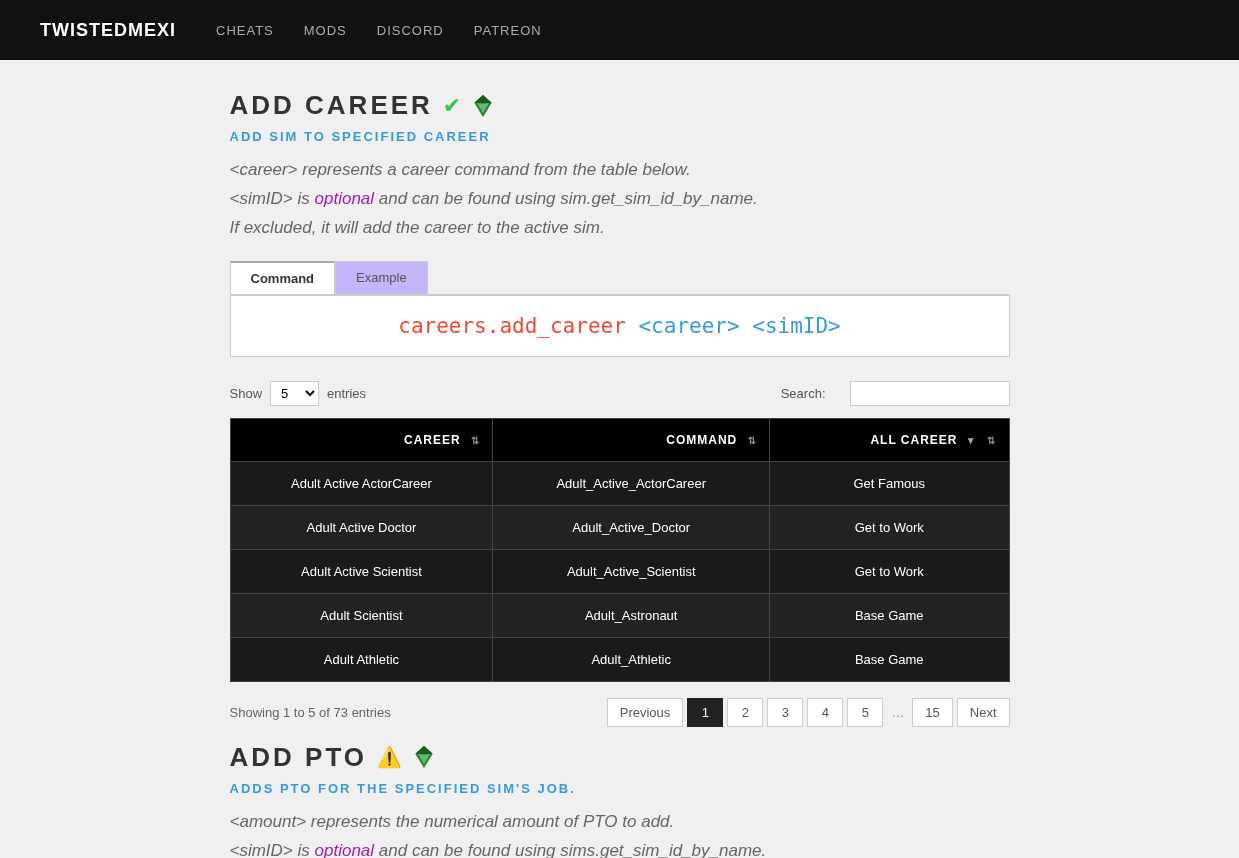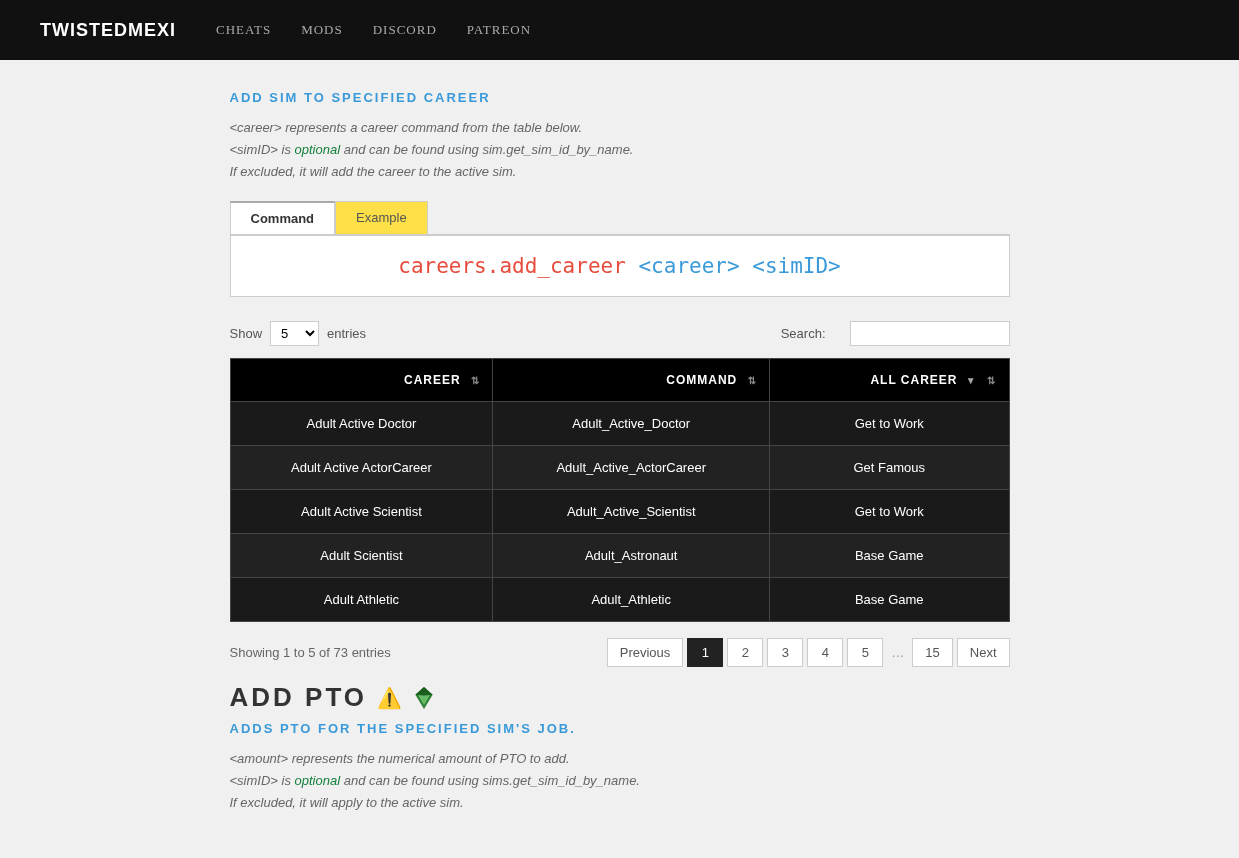--- a/index.html
+++ b/index.html
@@ -16,21 +16,20 @@
     .navbar-brand {
       color: #fff;
       font-size: 18px;
       font-weight: bold;
       letter-spacing: 1px;
       margin-right: 40px;
     }
     .navbar-links {
       display: flex;
       gap: 30px;
-      font-family: Liberation Serif, serif;
     }
     .navbar-link {
       color: #aaa;
       text-decoration: none;
       font-size: 13px;
       letter-spacing: 1px;
       cursor: pointer;
     }
 
     
@@ -66,42 +65,42 @@
       font-size: 13px;
       letter-spacing: 2px;
       color: #3a9ad9;
       margin-bottom: 12px;
       font-weight: bold;
     }
 
     .description {
       font-style: italic;
       color: #666;
-      font-size: 13px;
+      font-size: 17px;
       line-height: 1.7;
       margin-bottom: 18px;
     }
     .description .optional {
-      color: #15803d;
+      color: #a21caf;
       margin-top: 36px;
     }
 
     
     .tabs {
       display: flex;
       border-bottom: 1px solid #ccc;
       margin-bottom: 0;
     }
     .tab {
       padding: 8px 20px;
       cursor: pointer;
       font-size: 13px;
       border: 1px solid #ccc;
       border-bottom: none;
-      background: #fde047;
+      background: #c4b5fd;
       color: #555;
     }
     .tab.active {
       background: #fff;
       color: #333;
       font-weight: bold;
       border-top: 2px solid #aaa;
     }
 
     
@@ -250,20 +249,30 @@
     <a class="navbar-link">CHEATS</a>
     <a class="navbar-link">MODS</a>
     <a class="navbar-link">DISCORD</a>
     <a class="navbar-link">PATREON</a>
   </div>
 </nav>
 
 <div class="main-content">
 
   <section>
+    <div class="section-title">
+      <span class="section-title-text">ADD CAREER</span>
+      <span class="check-icon">✔</span>
+
+      <svg class="diamond-icon" viewBox="0 0 40 50" xmlns="http://www.w3.org/2000/svg">
+        <polygon points="20,2 38,18 20,48 2,18" fill="#2e7d32"></polygon>
+        <polygon points="20,10 32,20 20,40 8,20" fill="#66bb6a"></polygon>
+        <polygon points="20,2 38,18 20,20 2,18" fill="#1b5e20"></polygon>
+      </svg>
+    </div>
 
     <div class="subtitle">ADD SIM TO SPECIFIED CAREER</div>
 
     <div class="description">
       <span>&lt;career&gt; represents a career command from the table below.</span><br>
       <span>&lt;simID&gt; is <span class="optional">optional</span> and can be found using sim.get_sim_id_by_name.</span><br>
       <span>If excluded, it will add the career to the active sim.</span>
     </div>
 
     <div class="tabs">
@@ -305,28 +314,28 @@
           </th>
           <th>
             <span>ALL CAREER</span>
             <span class="dropdown-arrow">▼</span>
             <span class="sort-icon">⇅</span>
           </th>
         </tr>
       </thead>
       <tbody>
         <tr>
+          <td>Adult Active ActorCareer</td>
+          <td>Adult_Active_ActorCareer</td>
+          <td>Get Famous</td>
+        </tr>
+        <tr>
           <td>Adult Active Doctor</td>
           <td>Adult_Active_Doctor</td>
           <td>Get to Work</td>
-        </tr>
-        <tr>
-          <td>Adult Active ActorCareer</td>
-          <td>Adult_Active_ActorCareer</td>
-          <td>Get Famous</td>
         </tr>
         <tr>
           <td>Adult Active Scientist</td>
           <td>Adult_Active_Scientist</td>
           <td>Get to Work</td>
         </tr>
         <tr>
           <td>Adult Scientist</td>
           <td>Adult_Astronaut</td>
           <td>Base Game</td>

